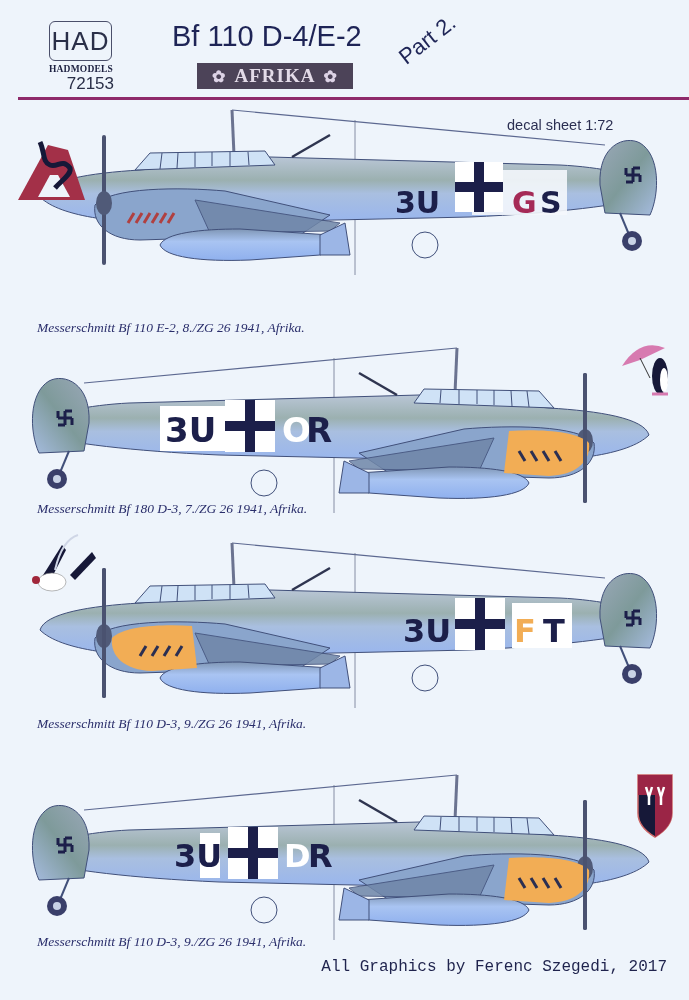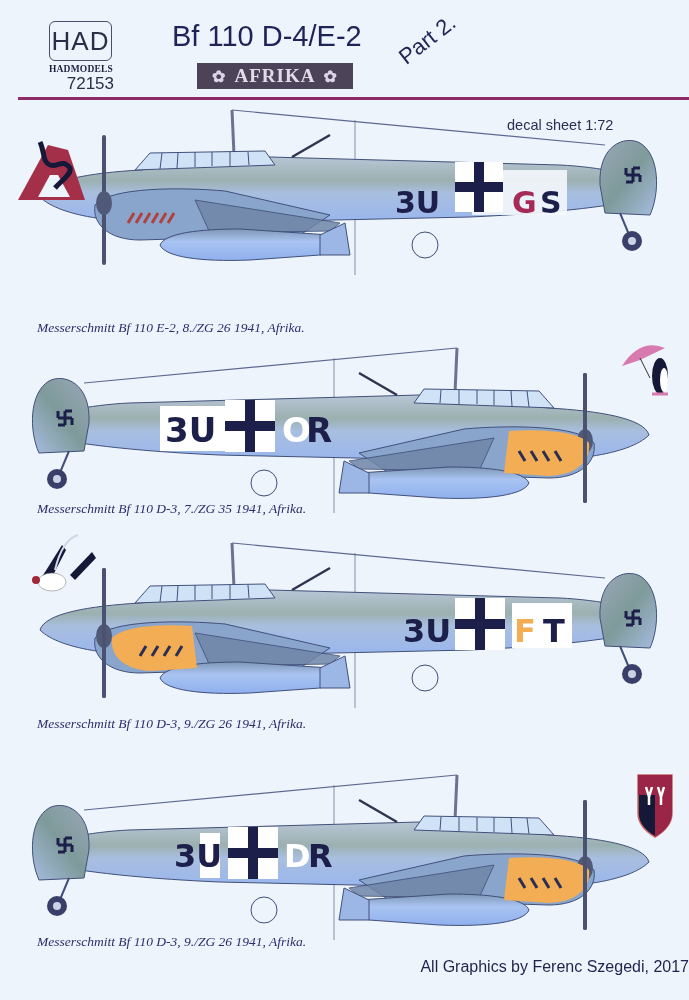--- a/index.html
+++ b/index.html
@@ -47,21 +47,21 @@
   }
   #header-rule {
     left:18px; top:97px; width:671px; height:3px; background:#8e2a6a;
   }
   
   .caption {
     font-family:"Liberation Serif", serif; font-style:italic; font-size:13.5px;
     color:#2a2e6b; white-space:nowrap;
   }
   #credit {
-    right:0; top:958px; font-size:16px; color:#1f234d; white-space:nowrap;
+    right:22px; top:958px; font-size:16px; color:#1f234d; white-space:nowrap;font-family:Liberation Mono, monospace;
   }
   svg { position:absolute; overflow:visible; }
   .code {
     font-family:"DejaVu Sans", sans-serif; font-weight:bold;
   }
 </style>
 </head>
 <body>
 
 <div class="abs" id="logo-box">
@@ -205,21 +205,21 @@
       <line x1="640" y1="20" x2="650" y2="40" stroke="#333" stroke-width="1"></line>
       <ellipse cx="660" cy="38" rx="8" ry="18" fill="#161838"></ellipse>
       <ellipse cx="664" cy="42" rx="4" ry="12" fill="#ffffff"></ellipse>
       <path d="M652,56 L668,56" stroke="#d77ab0" stroke-width="3"></path>
     </g>
   </svg>
   <div class="abs code" style="left:165px;top:72px;font-size:34px;color:#1c1f4a;">3U</div>
   <div class="abs code" style="left:282px;top:72px;font-size:34px;color:#ffffff;">O</div>
   <div class="abs code" style="left:306px;top:72px;font-size:34px;color:#1c1f4a;">R</div>
 </div>
-<div class="abs caption" style="left:37px;top:501px;">Messerschmitt Bf 110 D-3, 7./ZG 35   1941, Afrika.</div>
+<div class="abs caption" style="left:37px;top:501px;">Messerschmitt Bf 180 D-3, 7./ZG 26   1941, Afrika.</div>
 
 <div class="abs" style="left:0;top:530px;width:689px;height:180px;">
   <svg width="689" height="180" viewBox="0 0 689 180">
     <use href="#plane-left" transform="translate(0,8)"></use>
     <path d="M100,100 C112,88 150,86 180,88 L185,130 L140,133 C112,132 98,118 100,100 Z" fill="#f2ad55" transform="translate(12,8)"></path>
     <g stroke="#2b2f52" stroke-width="3" transform="translate(12,8)">
       <line x1="128" y1="118" x2="134" y2="108"></line>
         <line x1="140" y1="118" x2="146" y2="108"></line>
       <line x1="152" y1="118" x2="158" y2="108"></line>
         <line x1="164" y1="118" x2="170" y2="108"></line>

